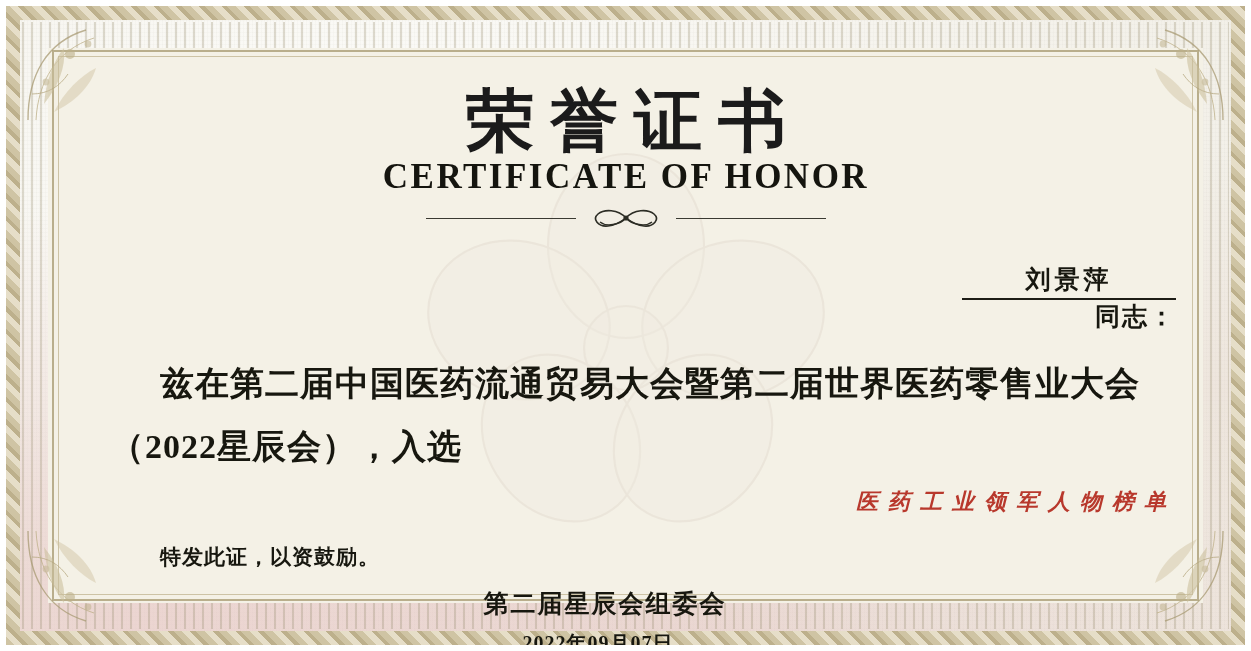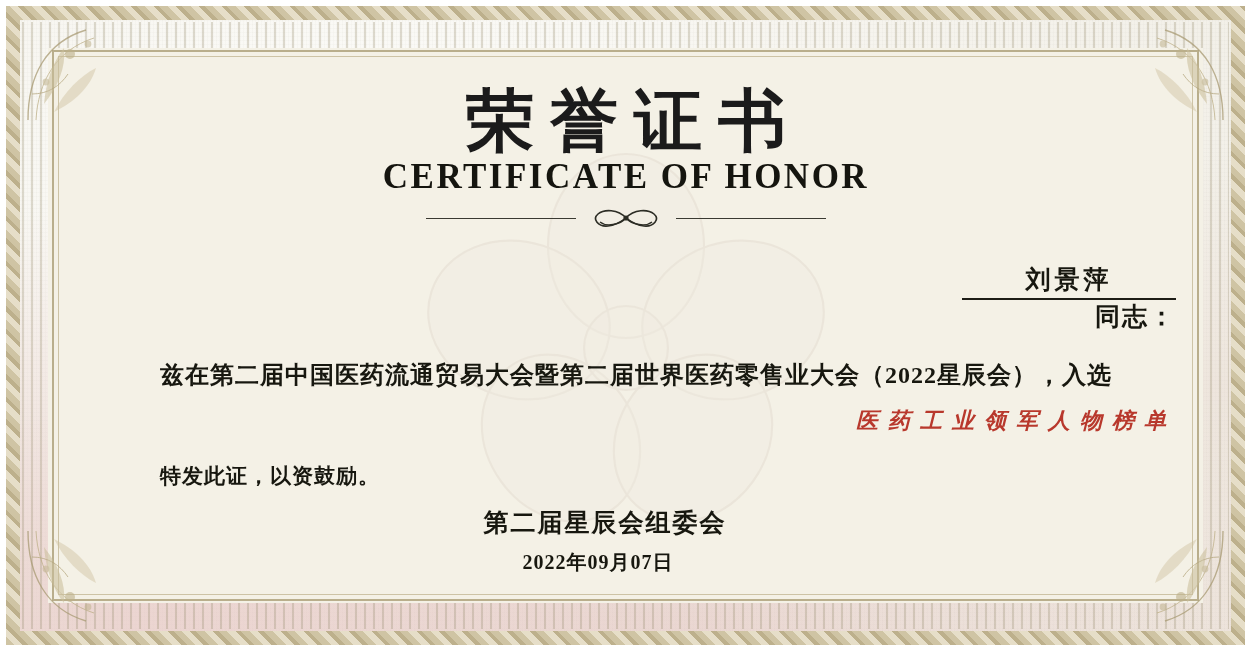--- a/index.html
+++ b/index.html
@@ -222,21 +222,21 @@
     font-weight: 700;
   }
   .salutation .tongzhi {
     padding-left: 6px;
     letter-spacing: 2px;
     text-align: right;
   }
 
   .para {
     margin-top: 20px;
-    font-size: 24px;
+    font-size: 34px;
     font-weight: 700;
     line-height: 1.85;
     letter-spacing: 1px;
     padding: 0 28px 0 34px;
     text-indent: 50px;
   }
 
   .award {
     margin-top: 8px;
     text-align: right;

